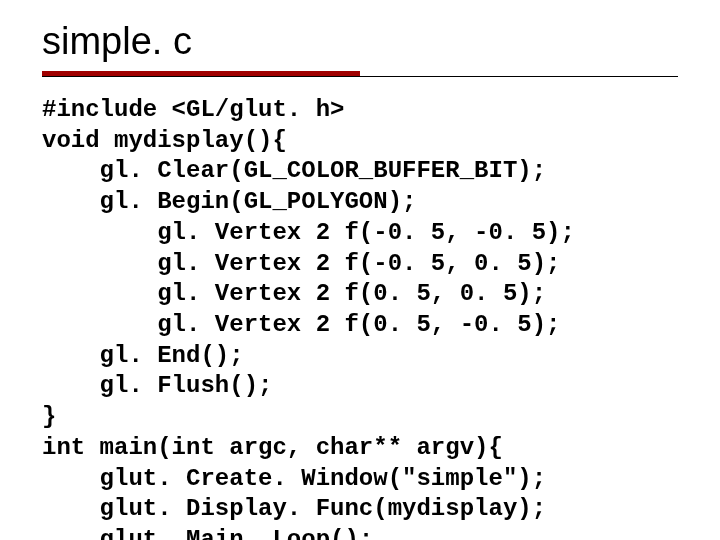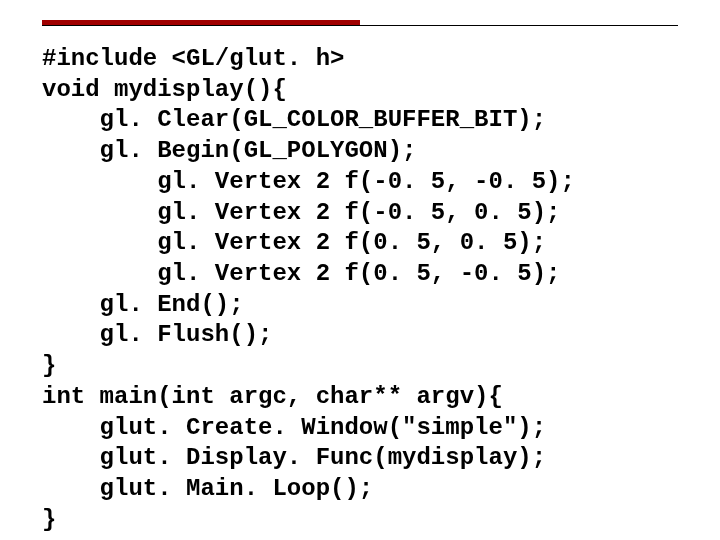--- a/index.html
+++ b/index.html
@@ -43,20 +43,21 @@
     font-size: 24px;
     line-height: 1.28;
     white-space: pre;
     color: #000;
   }
 </style>
 </head>
 <body>
 
 <div class="slide">
+  <h1 class="title">simple. c</h1>
   <div class="rule">
     <div class="rule-red"></div>
     <div class="rule-thin"></div>
   </div>
   <div class="code" id="code-block">#include &lt;GL/glut. h&gt;
 void mydisplay(){
     gl. Clear(GL_COLOR_BUFFER_BIT);
     gl. Begin(GL_POLYGON);
         gl. Vertex 2 f(-0. 5, -0. 5);
         gl. Vertex 2 f(-0. 5, 0. 5);

